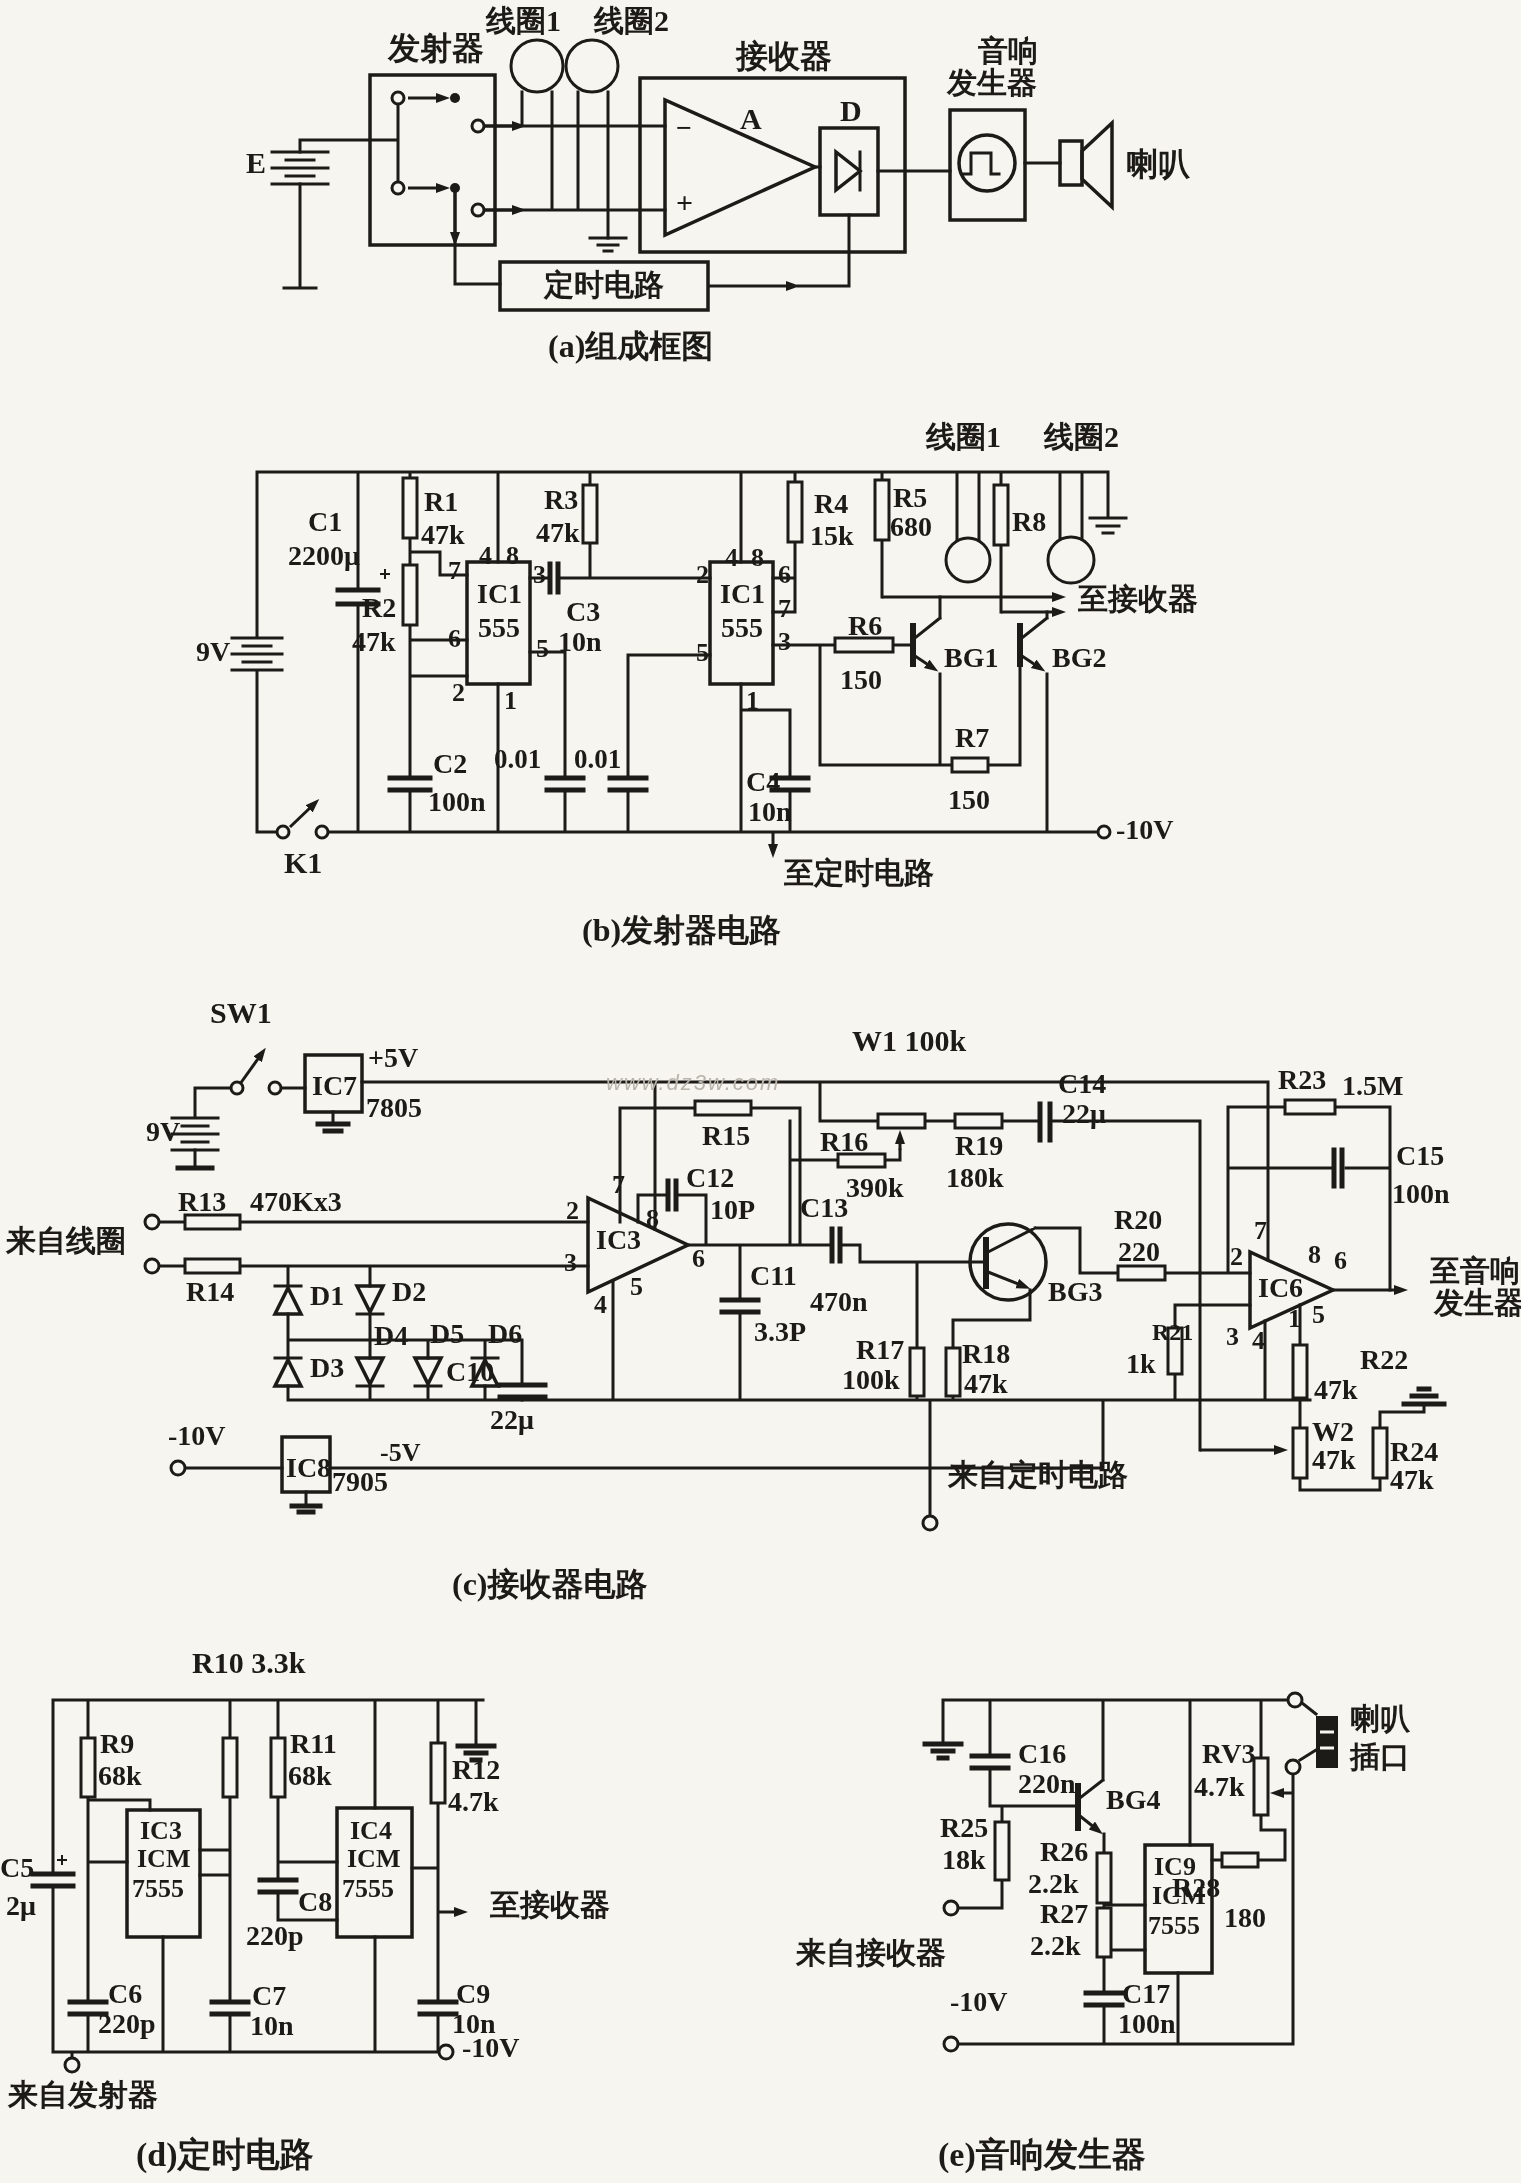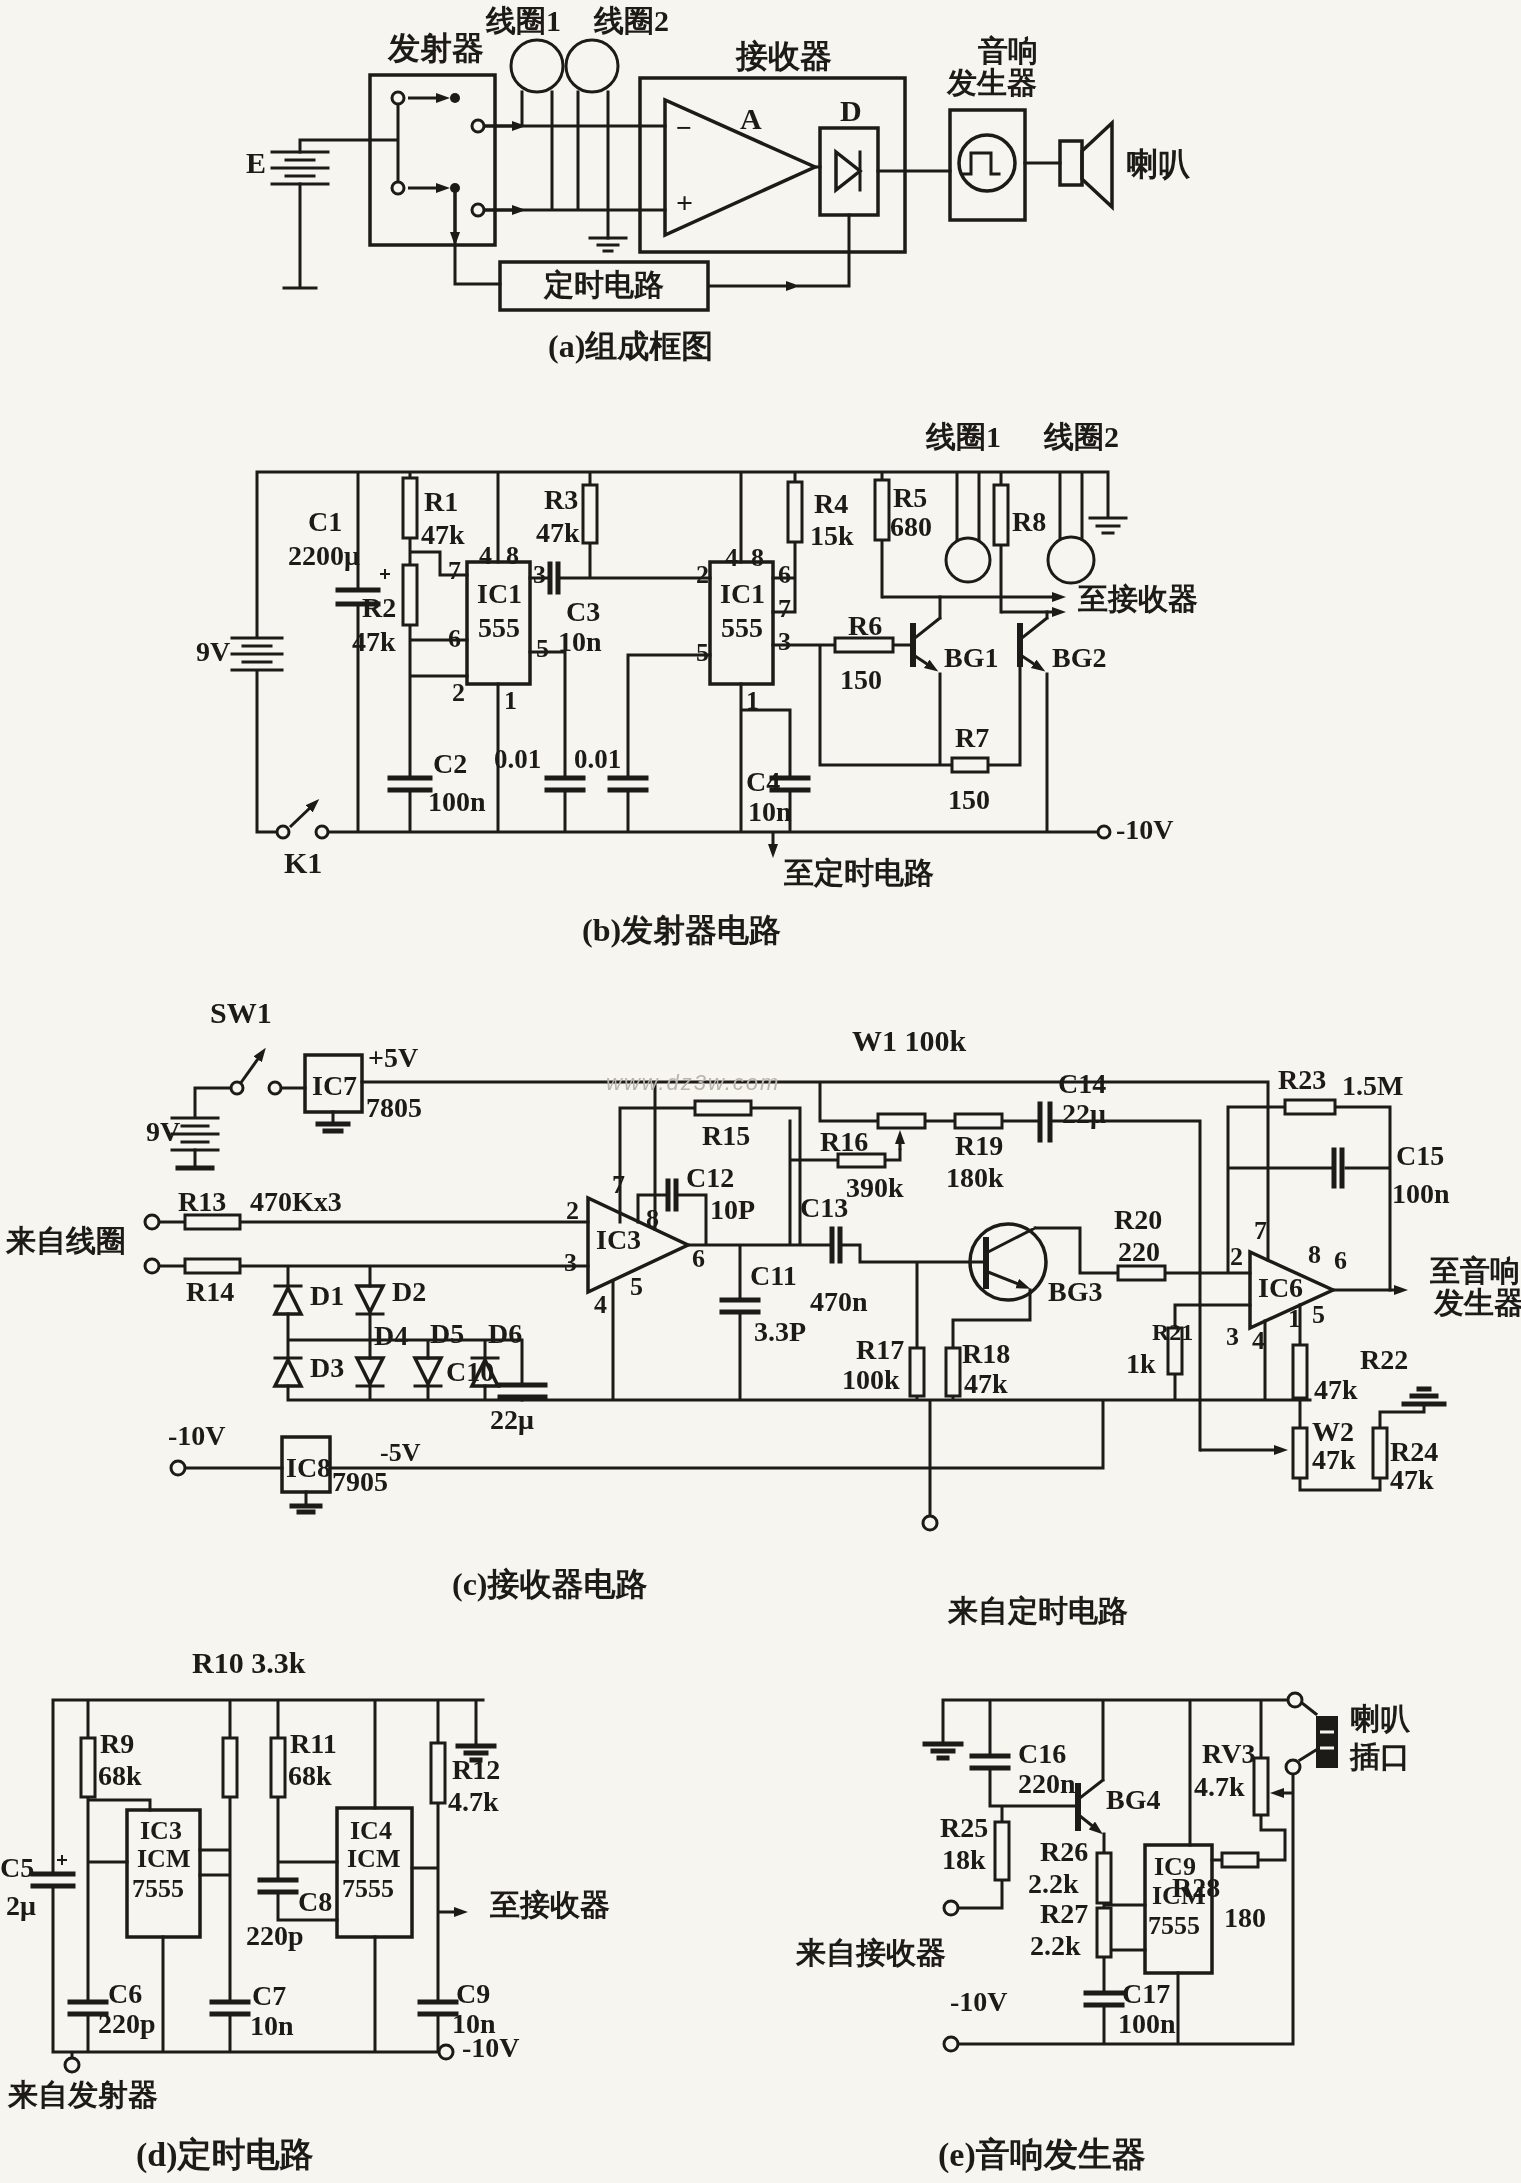--- a/index.html
+++ b/index.html
@@ -327,21 +327,21 @@
       <span class="lbl" style="left: 1396px; top: 1142px; font-size: 28px;">C15</span>
       <span class="lbl" style="left: 1392px; top: 1180px; font-size: 28px;">100n</span>
       <span class="lbl" style="left: 1312px; top: 1346px; font-size: 28px; margin-left: 48px;">R22</span>
       <span class="lbl" style="left: 1314px; top: 1376px; font-size: 28px;">47k</span>
       <span class="lbl" style="left: 1312px; top: 1418px; font-size: 28px;">W2</span>
       <span class="lbl" style="left: 1312px; top: 1446px; font-size: 28px;">47k</span>
       <span class="lbl" style="left: 1390px; top: 1438px; font-size: 28px;">R24</span>
       <span class="lbl" style="left: 1390px; top: 1466px; font-size: 28px;">47k</span>
       <span class="lbl" style="left: 1430px; top: 1256px; font-size: 30px;">至音响</span>
       <span class="lbl" style="left: 1434px; top: 1288px; font-size: 30px;">发生器</span>
-      <span class="lbl" style="left: 948px; top: 1596px; font-size: 30px;">来自定时电路</span>
+      <span class="lbl" style="left: 948px; top: 1460px; font-size: 30px;">来自定时电路</span>
       <span class="lbl" style="left: 168px; top: 1422px; font-size: 28px;">-10V</span>
       <span class="lbl" style="left: 286px; top: 1454px; font-size: 28px;">IC8</span>
       <span class="lbl" style="left: 332px; top: 1468px; font-size: 28px;">7905</span>
       <span class="lbl" style="left: 380px; top: 1440px; font-size: 26px;">-5V</span>
       <span class="lbl wm" style="left: 606px; top: 1072px; font-size: 22px; color: rgb(185, 181, 173);">www.dz3w.com</span>
       <span class="lbl" style="left: 452px; top: 1568px; font-size: 32px;">(c)接收器电路</span>
       <span class="lbl" style="left: 192px; top: 1648px; font-size: 30px;">R10 3.3k</span>
       <span class="lbl" style="left: 100px; top: 1730px; font-size: 28px;">R9</span>
       <span class="lbl" style="left: 98px; top: 1762px; font-size: 28px;">68k</span>
       <span class="lbl" style="left: 0px; top: 1854px; font-size: 28px;">C5</span>

